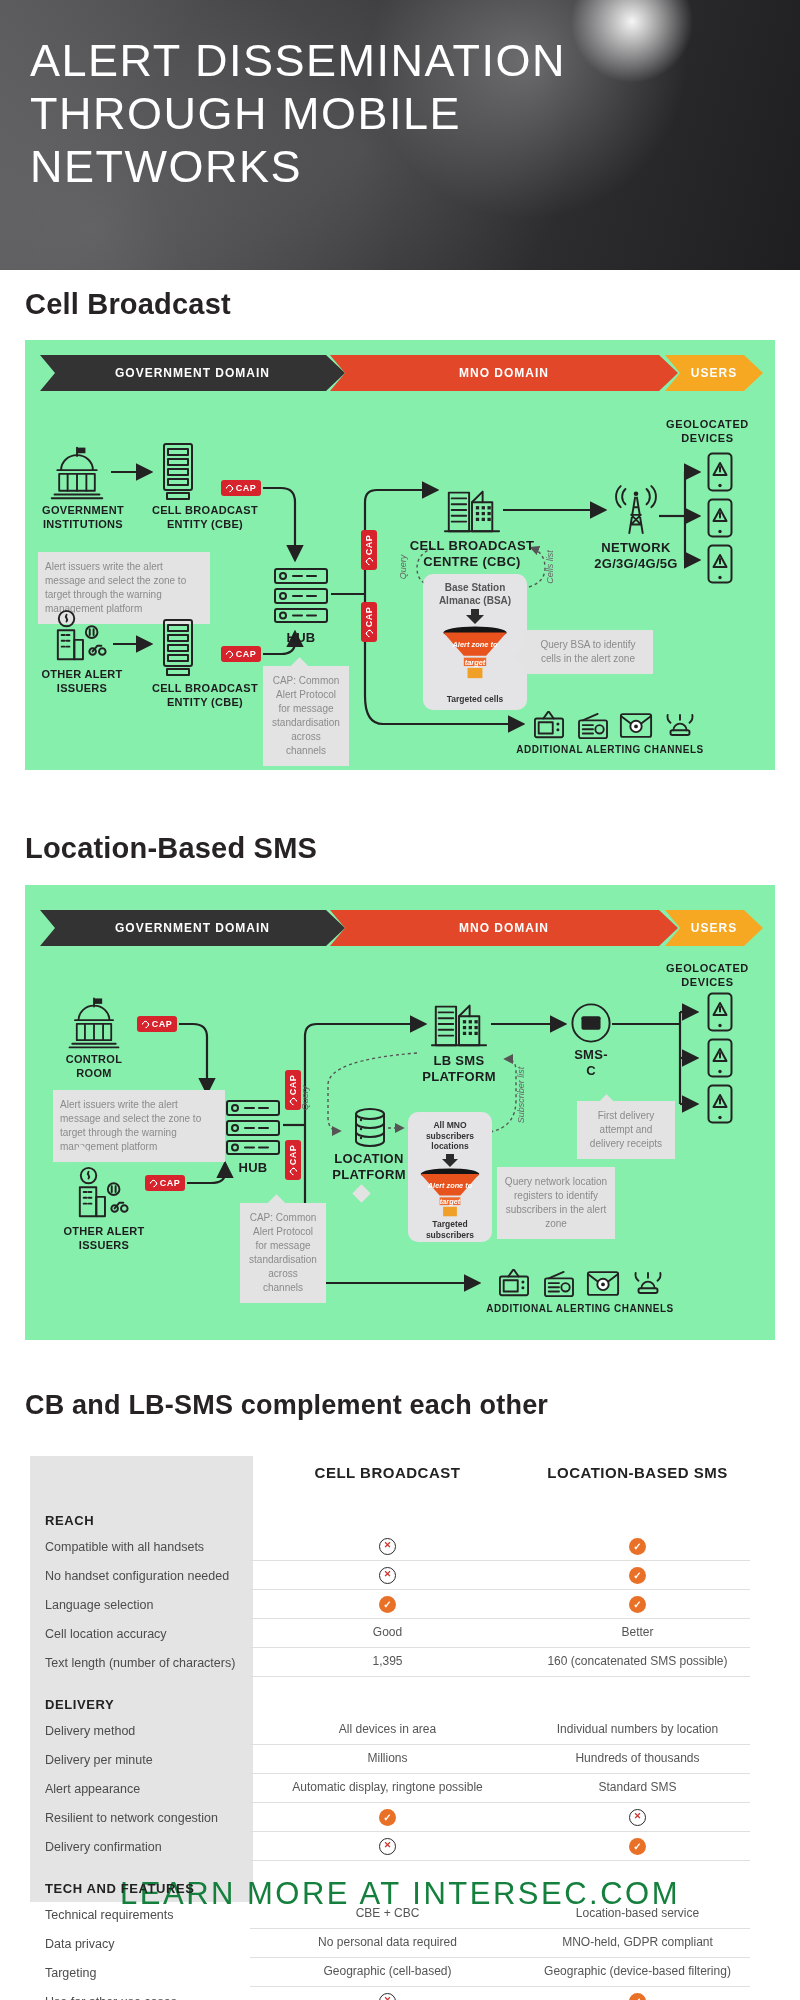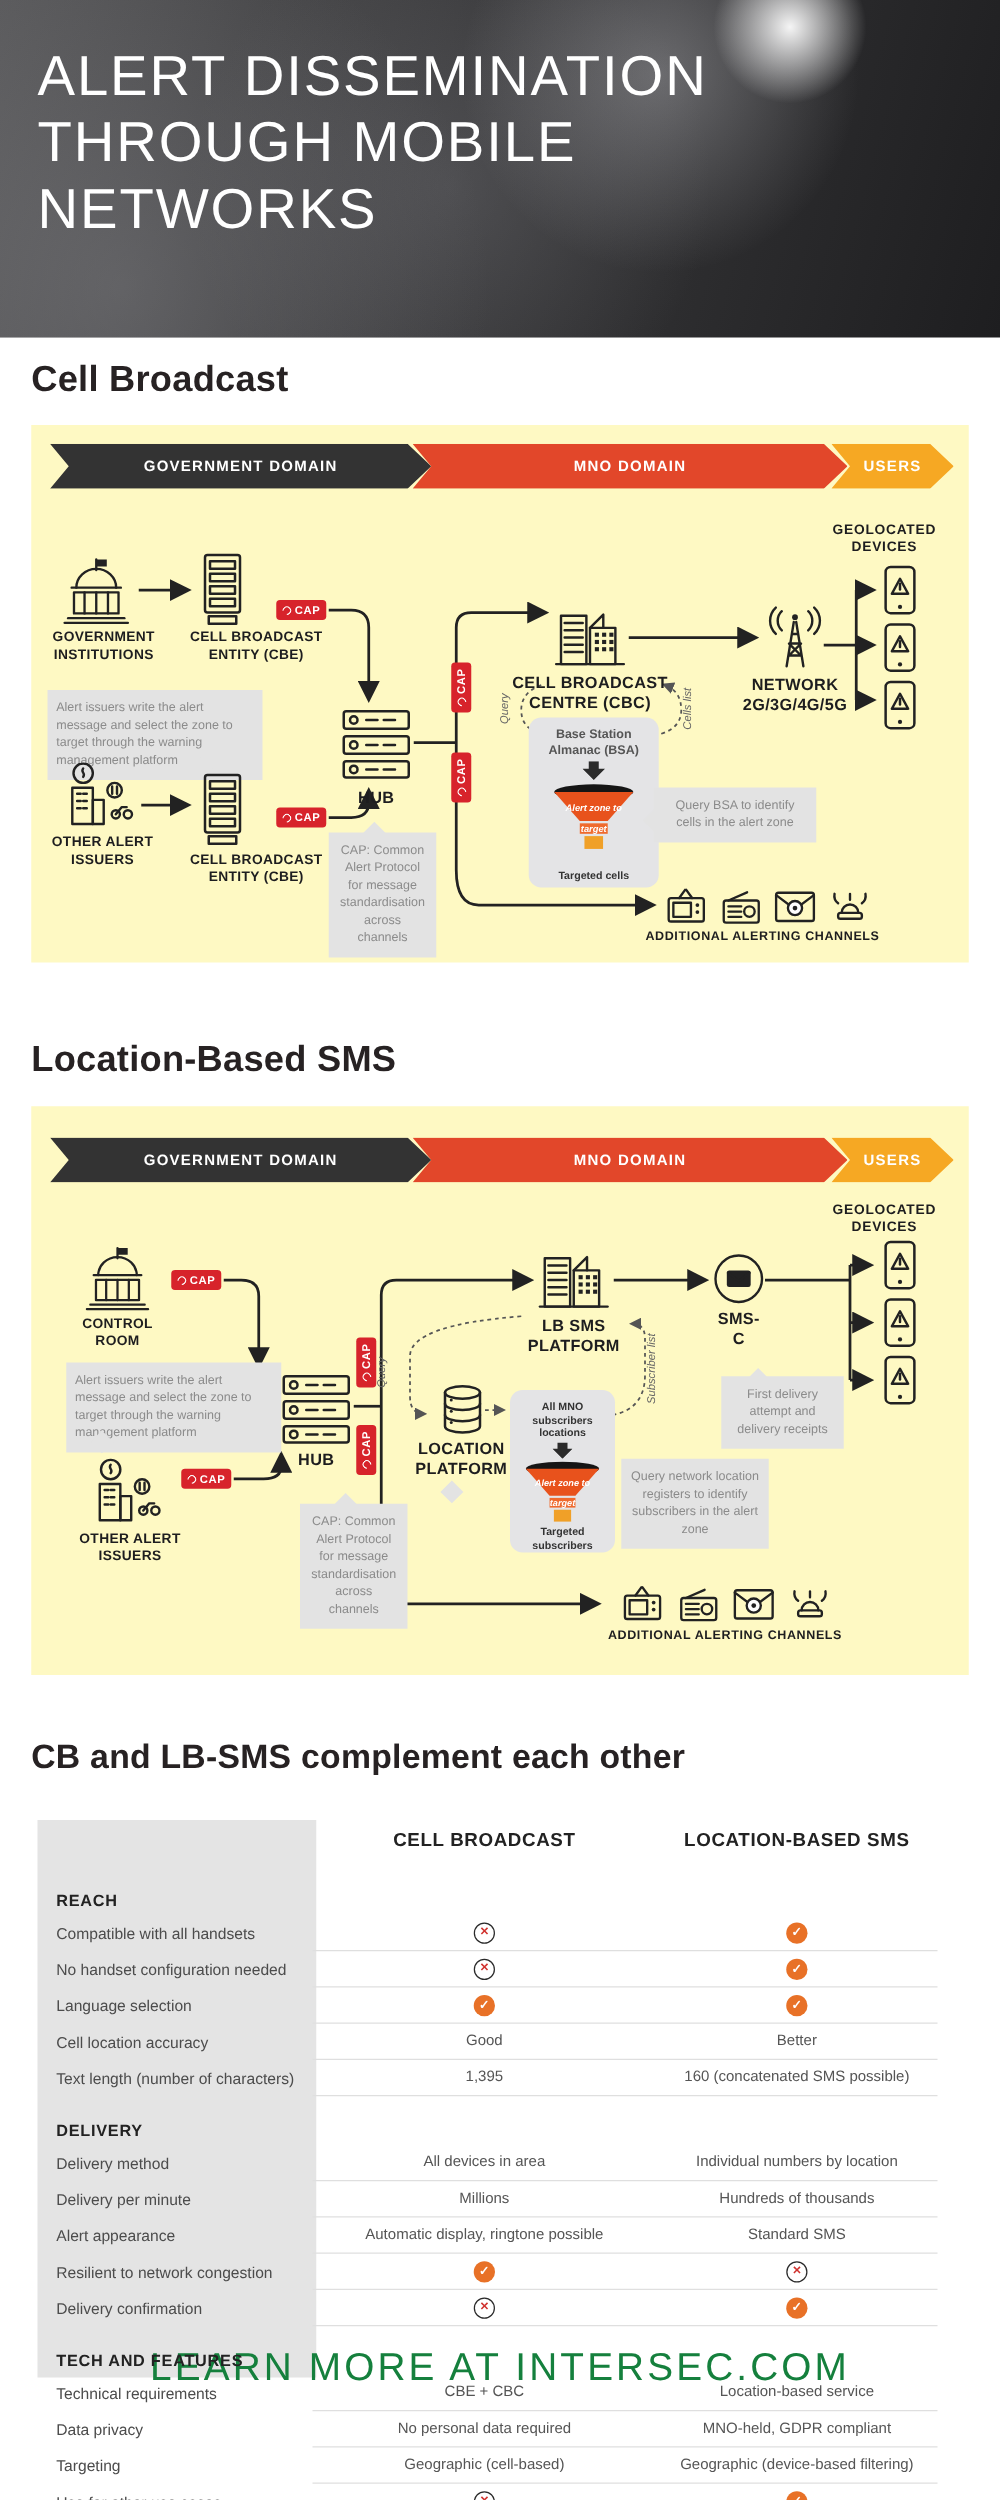--- a/index.html
+++ b/index.html
@@ -10,21 +10,21 @@
       radial-gradient(circle at 79% 8%, rgba(255,255,255,.95) 0%, rgba(255,255,255,0) 9%),
       radial-gradient(circle at 66% 22%, rgba(215,215,220,.35) 0%, rgba(0,0,0,0) 28%),
       radial-gradient(circle at 12% 85%, rgba(150,150,155,.30) 0%, rgba(0,0,0,0) 40%),
       radial-gradient(circle at 45% 55%, rgba(120,120,125,.35) 0%, rgba(0,0,0,0) 45%),
       linear-gradient(105deg,#59595b 0%,#39393b 45%,#1e1e20 100%)}
   #header .title{position:absolute;left:30px;top:34px;color:#fff;font-size:45px;
     font-weight:300;letter-spacing:1.5px;line-height:1.18}
   
   .h2{position:absolute;font-weight:800;color:#272223;font-size:29px;letter-spacing:.2px}
   
-  .panel{position:absolute;left:25px;width:750px;background:#fef9c3}
+  .panel{position:absolute;left:25px;width:750px;background:#86efac}
   
   .chev{position:absolute;height:36px;display:flex;align-items:center;justify-content:center;
     color:#fff;font-weight:bold;font-size:12px;letter-spacing:1px;
     clip-path:polygon(0 0,calc(100% - 19px) 0,100% 50%,calc(100% - 19px) 100%,0 100%,15px 50%)}
   
   .lbl{position:absolute;font-weight:bold;color:#1d1d1f;font-size:11px;line-height:1.25;
     text-align:center;letter-spacing:.3px}
   .lbl.big{font-size:13px}
   
   .note{position:absolute;background:#e3e3e3;color:#8b8b8b;font-size:10px;line-height:1.4;

